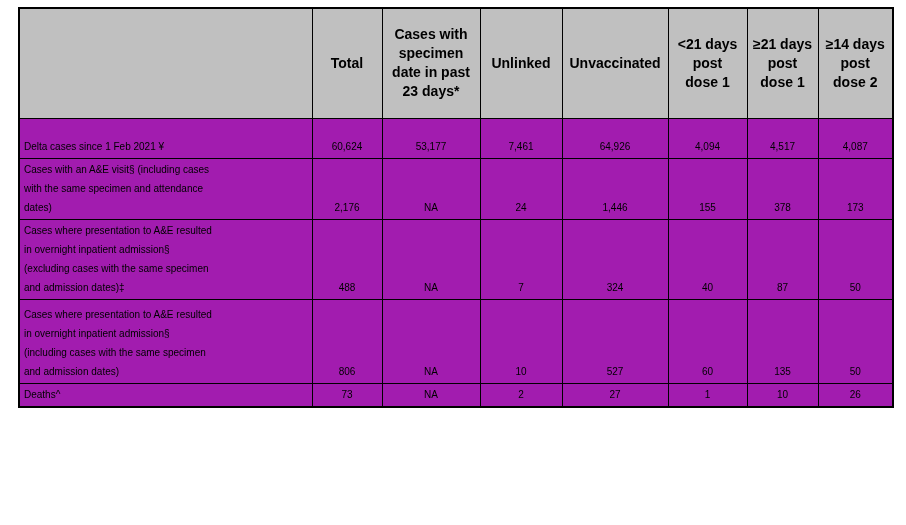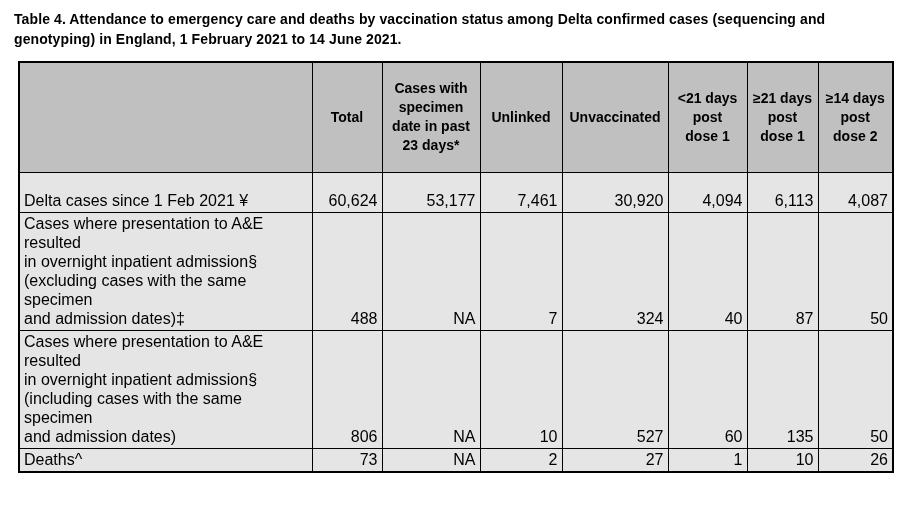--- a/index.html
+++ b/index.html
@@ -44,54 +44,52 @@
     font-size: 14px;
     font-weight: bold;
     line-height: 19px;
     text-align: center;
     vertical-align: middle;
     white-space: pre-line;
     padding: 2px 3px;
   }
   tr.header-row { height: 110px; }
   table.data td {
-    font-size: 16px;
+    font-size: 10px;
     line-height: 19px;
     vertical-align: bottom;
     padding: 1px 4px 2px 4px;
-    background: #e5e5e5;
+    background: #a21caf;
   }
   td.label {
     text-align: left;
     white-space: pre-line;
     padding-left: 3px;
   }
-  td.num { text-align: right; }
+  td.num { text-align: center; }
   tr.h40 { height: 40px; }
   tr.h58 { height: 58px; }
   tr.h59 { height: 59px; }
   tr.h79 { height: 79px; }
   tr.h84 { height: 84px; }
   tr.h19 { height: 19px; }
   col.c-label { width: 293px; }
   col.c-total { width: 70px; }
   col.c-spec  { width: 98px; }
   col.c-unlk  { width: 82px; }
   col.c-unvax { width: 106px; }
   col.c-d1a   { width: 79px; }
   col.c-d1b   { width: 71px; }
   col.c-d2    { width: 75px; }
 </style>
 </head>
 <body>
 
 <div class="page">
 
-  <div class="caption">Table 4. Attendance to emergency care and deaths by vaccination status among Delta confirmed cases (sequencing and
-genotyping) in England, 1 February 2021 to 14 June 2021.</div>
 
   <table class="data">
     <colgroup>
       <col class="c-label">
         <col class="c-total">
         <col class="c-spec">
         <col class="c-unlk">
       <col class="c-unvax">
         <col class="c-d1a">
         <col class="c-d1b">
@@ -117,24 +115,36 @@
 post
 dose 2</th>
       </tr>
     </thead>
     <tbody>
       <tr class="h40">
         <td class="label">Delta cases since 1 Feb 2021 ¥</td>
         <td class="num">60,624</td>
         <td class="num">53,177</td>
         <td class="num">7,461</td>
-        <td class="num">30,920</td>
+        <td class="num">64,926</td>
         <td class="num">4,094</td>
-        <td class="num">6,113</td>
+        <td class="num">4,517</td>
         <td class="num">4,087</td>
+      </tr>
+      <tr class="h59">
+        <td class="label">Cases with an A&amp;E visit§ (including cases
+with the same specimen and attendance
+dates)</td>
+        <td class="num">2,176</td>
+        <td class="num">NA</td>
+        <td class="num">24</td>
+        <td class="num">1,446</td>
+        <td class="num">155</td>
+        <td class="num">378</td>
+        <td class="num">173</td>
       </tr>
       <tr class="h79">
         <td class="label">Cases where presentation to A&amp;E resulted
 in overnight inpatient admission§
 (excluding cases with the same specimen
 and admission dates)‡</td>
         <td class="num">488</td>
         <td class="num">NA</td>
         <td class="num">7</td>
         <td class="num">324</td>

